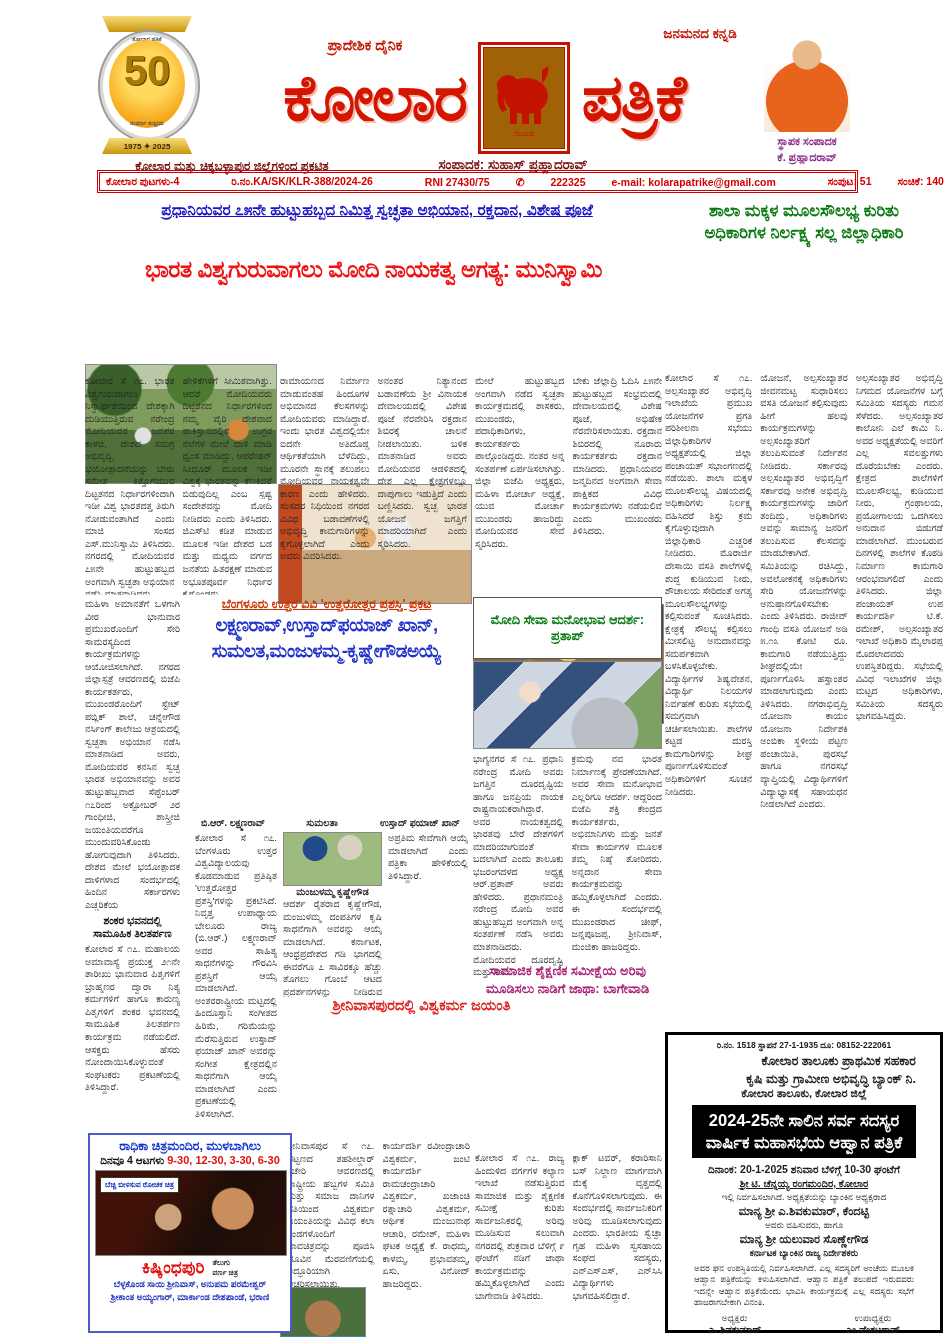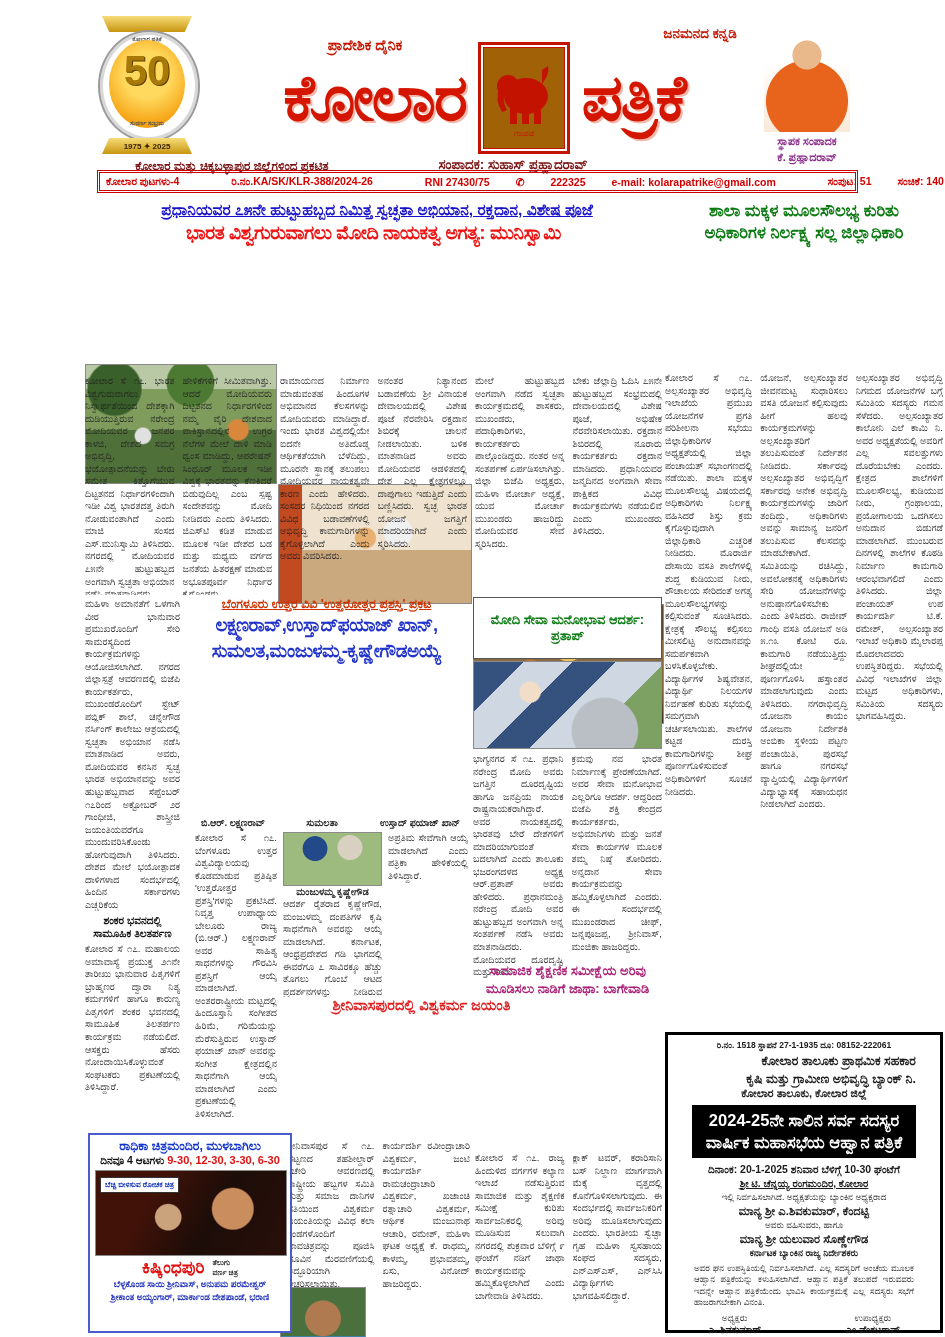--- a/index.html
+++ b/index.html
@@ -33,21 +33,21 @@
   .maroon{color:#7a1212;font-weight:bold;}
   .founder-ph{width:86px;height:110px;border:none;background:
      radial-gradient(circle at 50% 30%,#e9b98b 0 16%,transparent 17%),
      radial-gradient(circle at 50% 72%,#e8641c 0 45%,transparent 46%),
      linear-gradient(180deg,#ffffff 0 35%,#fbe9d8 100%);}
   .infobar{border:3px double #cc0000;display:flex;align-items:center;gap:26px;
      padding:2px 6px;font-size:10.5px;font-weight:bold;color:#d40000;white-space:nowrap;}
   .infobar .sp{flex:1;}
   
   .kicker-main{font-size:15.5px;font-weight:bold;color:#1a12c8;text-decoration:underline;}
-  .headline-main{font-size:19px;font-weight:bold;color:#ee1414;letter-spacing:-0.5px;}
+  .headline-main{font-size:23px;font-weight:bold;color:#ee1414;letter-spacing:-0.5px;margin-top:34px;}
   .dc-head{font-size:16.5px;line-height:1.35;font-weight:bold;color:#0b7a12;}
   .award-kicker{font-size:12.5px;font-weight:bold;color:#cc3300;text-decoration:underline;}
   .award-head{font-size:18.5px;line-height:1.4;font-weight:bold;color:#2233cc;letter-spacing:-0.5px;}
   .pratap-head{font-size:13px;font-weight:bold;color:#0b7a12;border:1px solid #555;padding:14px 0;background:#fff;}
   .jatha-head{font-size:13px;line-height:1.35;font-weight:bold;color:#aa2277;}
   .vish-head{font-size:14.5px;font-weight:bold;color:#e02020;}
   .rail-subhead{font-size:10.5px;font-weight:bold;text-align:center;margin:3px 0;color:#111;}
   .cap{font-size:9.5px;font-weight:bold;text-align:center;color:#222;}
   
   .ph-cleanup{background:

